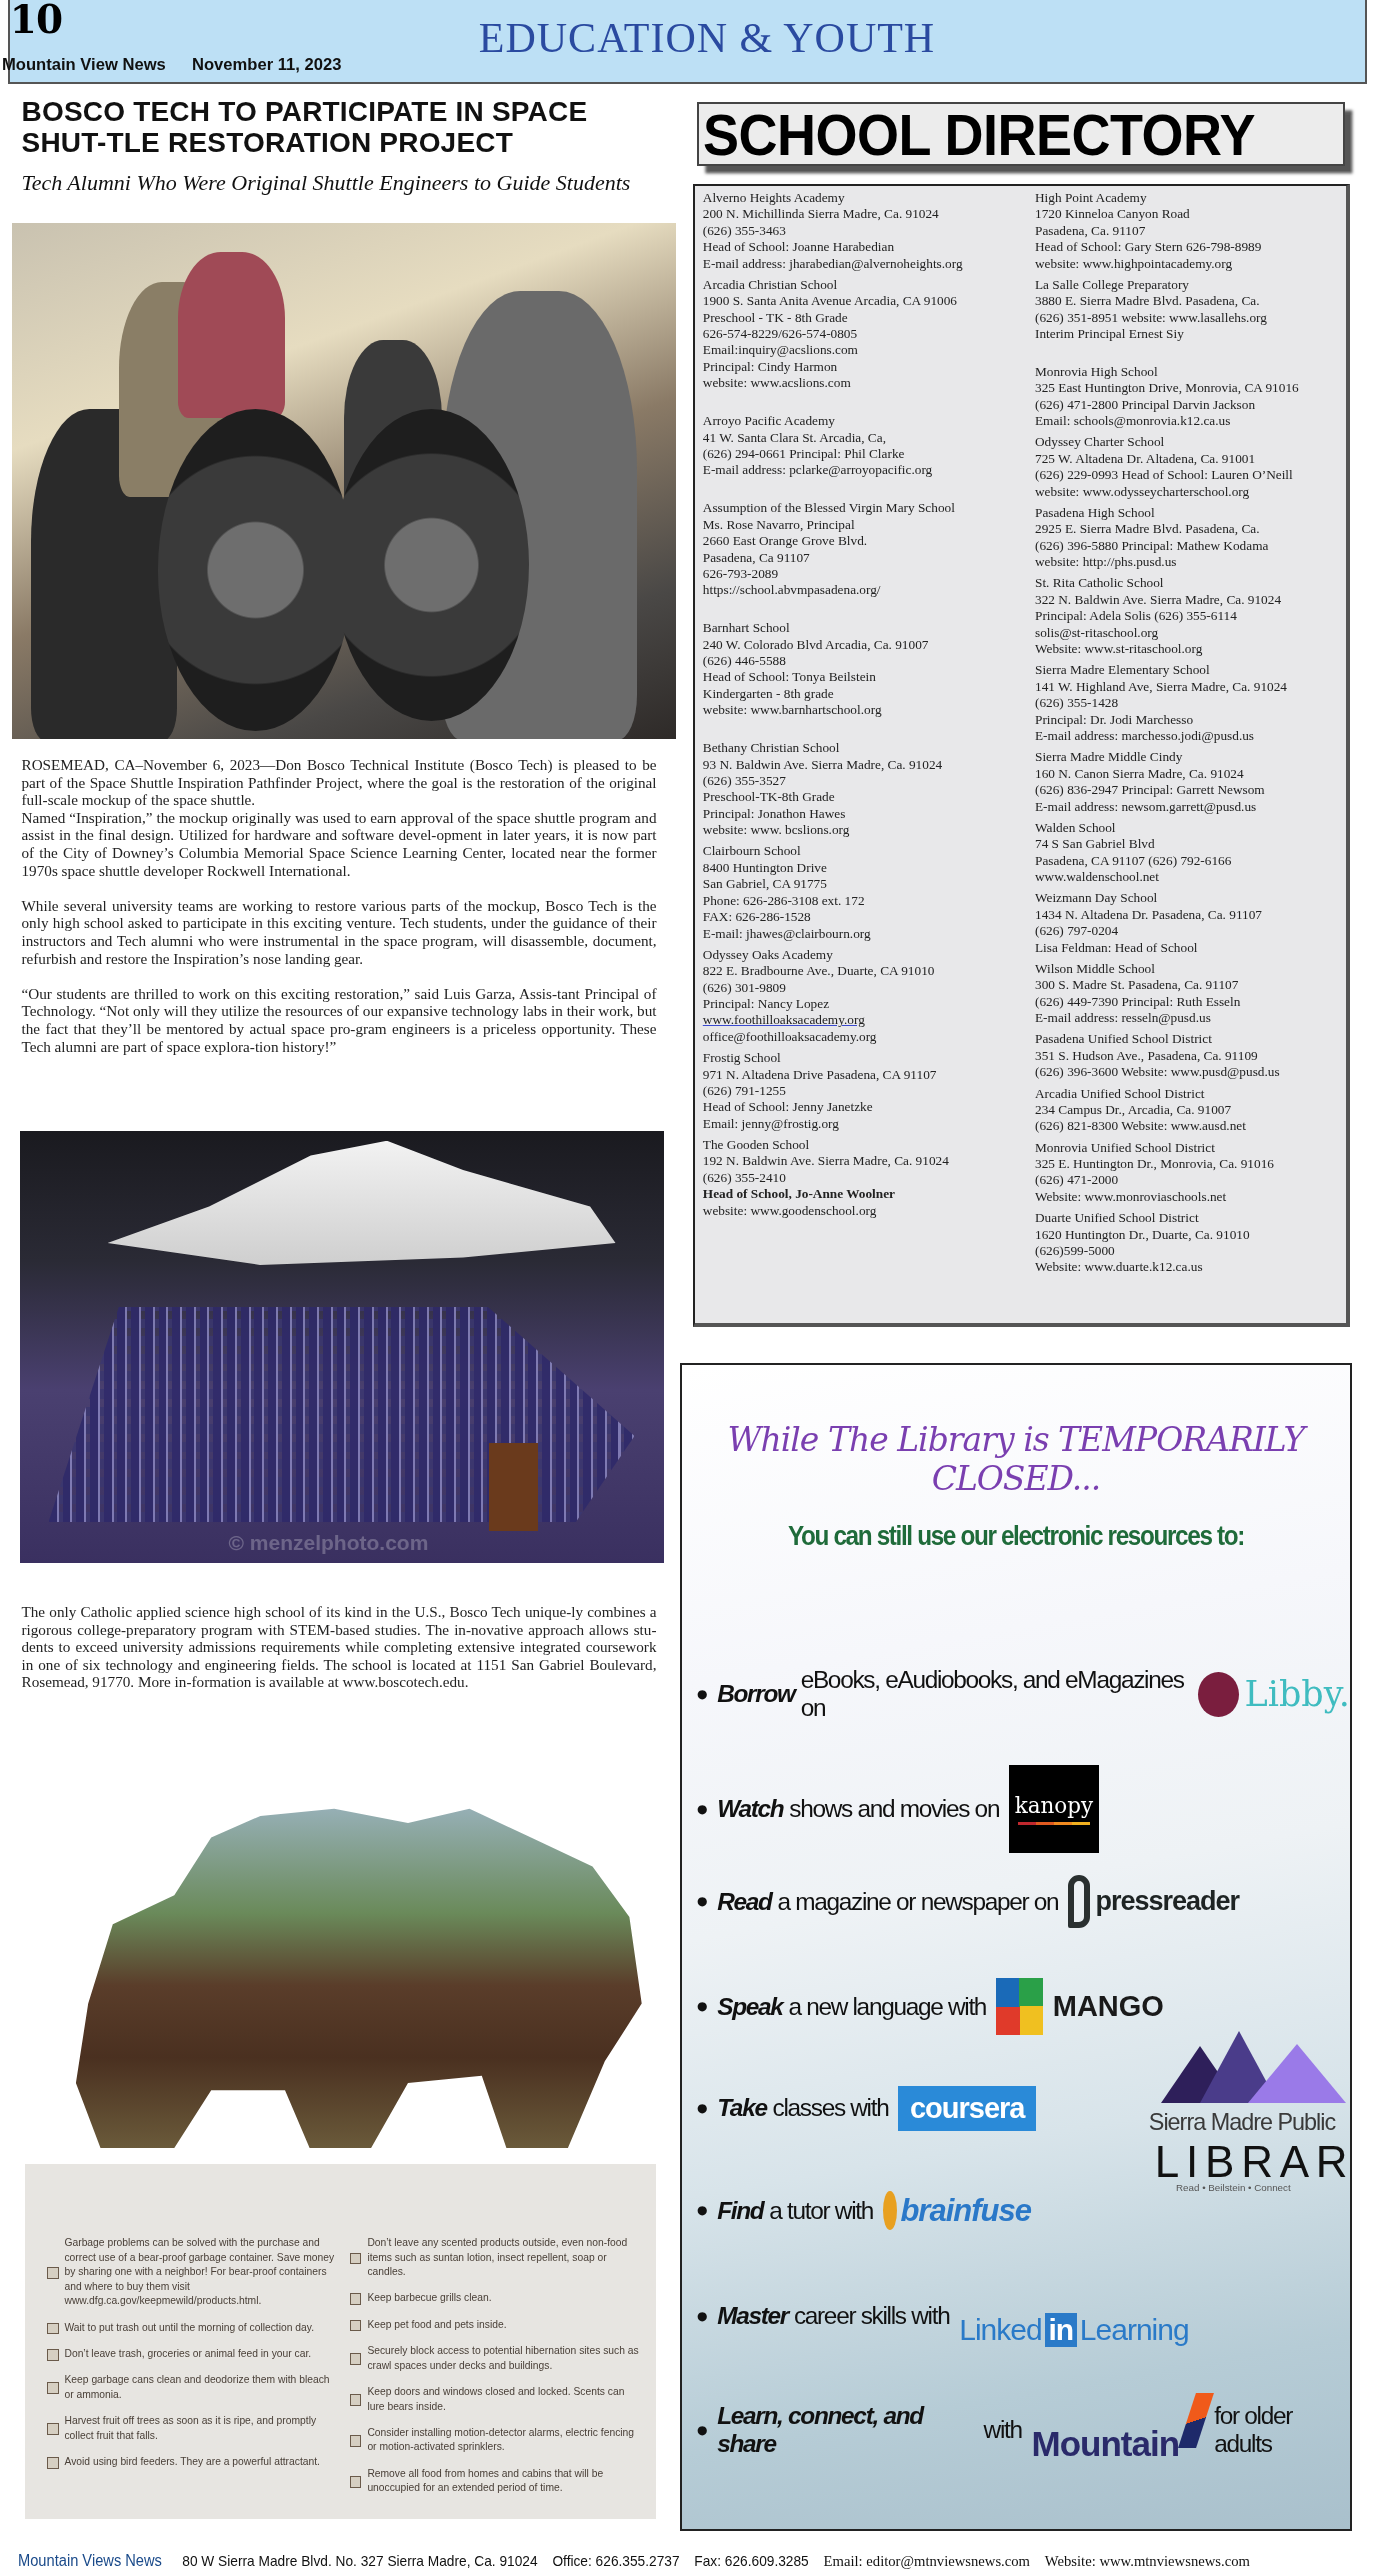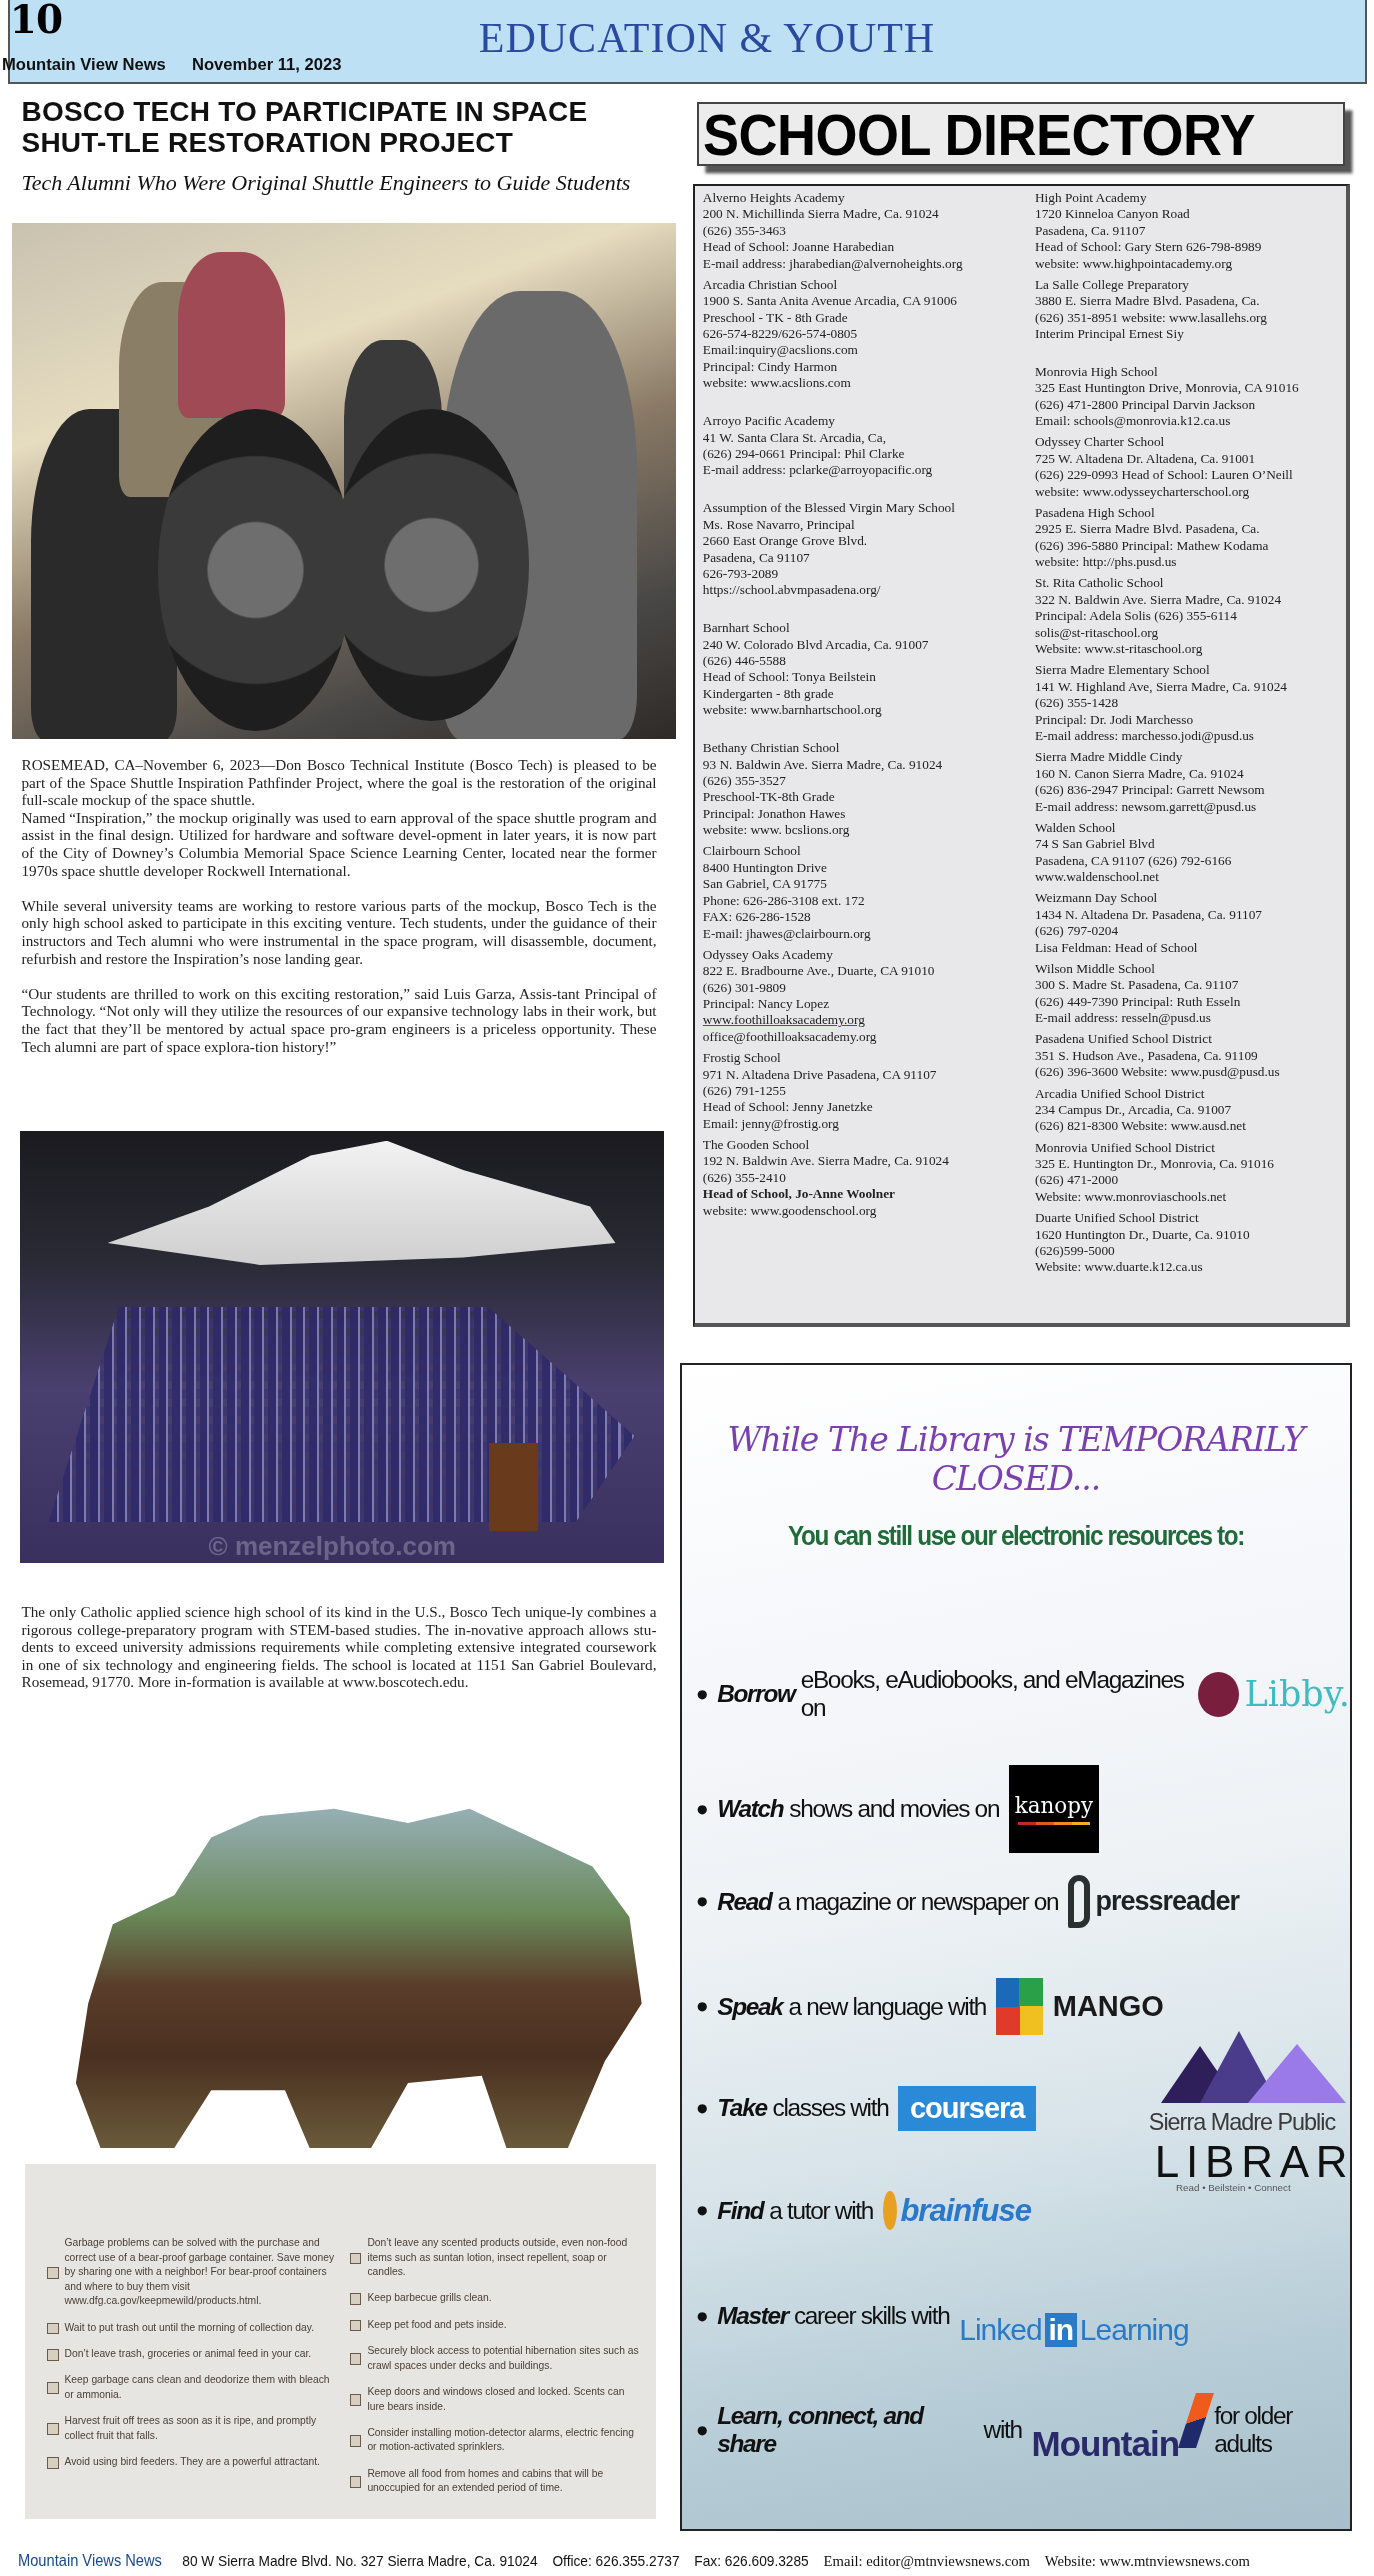--- a/index.html
+++ b/index.html
@@ -17,21 +17,21 @@
   .headline{position:absolute;left:21.5px;top:96px;width:644px;font-family:"Liberation Sans",sans-serif;font-weight:bold;font-size:28px;line-height:31px;color:#111;letter-spacing:0.2px}
   .deck{position:absolute;left:21.5px;top:170px;width:644px;font-family:"Liberation Serif",serif;font-style:italic;font-size:22px;color:#111}
   .photo{position:absolute;overflow:hidden}
   .photo1{left:11.7px;top:223px;width:664px;height:516px;background:linear-gradient(160deg,#c9c2b0 0%,#e6dcc0 30%,#8a7a66 55%,#4a4846 80%,#2e2a28 100%)}
   .photo1 .wheel{position:absolute;border-radius:50%;background:radial-gradient(circle,#6e6e6e 0 25%,#3a3a3a 26% 60%,#1e1e1e 61%)}
   .photo1 .person{position:absolute;border-radius:40% 40% 10% 10%}
   .photo2{left:19.5px;top:1131px;width:644px;height:432px;background:linear-gradient(180deg,#1a1a1f 0%,#2a2a35 30%,#4a4070 60%,#3a3060 100%)}
   .shuttle{position:absolute;left:88px;top:9.8px;width:508px;height:146px;background:linear-gradient(180deg,#f2f2f2,#c8c8c8);clip-path:polygon(0 70%,20% 45%,40% 10%,55% 0,70% 20%,95% 45%,100% 70%,70% 80%,30% 85%)}
   .chairs{position:absolute;left:29px;top:176px;width:586px;height:215px;background:repeating-linear-gradient(90deg,#2e2a6a 0 7.8px,#8a86c0 7.8px 9.8px,transparent 9.8px 13.7px),repeating-linear-gradient(0deg,#3b3870 0 9.8px,transparent 9.8px 17.6px);opacity:.85;clip-path:polygon(12% 0,75% 0,100% 60%,90% 100%,0 100%)}
   .podium{position:absolute;left:469px;top:312px;width:49px;height:88px;background:#6a3a1c}
-  .watermark{position:absolute;left:189px;top:400px;font-family:"Liberation Sans",sans-serif;font-weight:bold;font-size:26px;color:rgba(255,255,255,.25)}
+  .watermark{position:absolute;left:209px;top:400px;font-family:"Liberation Sans",sans-serif;font-weight:bold;font-size:21px;color:rgba(255,255,255,.25)}
   .body-text{position:absolute;left:21.5px;width:635px;font-family:"Liberation Serif",serif;font-size:15.2px;line-height:17.6px;color:#222;text-align:justify}
   .body-text p{margin-bottom:17.6px}
   .body-text p.tight{margin-bottom:0}
 
   
   .bear{position:absolute;left:39px;top:1787px;width:615px;height:361px;background:linear-gradient(180deg,#9fb7c8 0%,#6a8a5a 35%,#5a3d2a 55%,#4a3020 75%,#6a5a3a 100%);clip-path:polygon(8% 60%,12% 38%,22% 30%,28% 14%,36% 8%,48% 6%,60% 10%,70% 6%,80% 14%,90% 22%,96% 36%,98% 60%,92% 76%,86% 100%,76% 100%,72% 80%,60% 82%,54% 100%,44% 100%,40% 84%,28% 84%,22% 100%,10% 100%,6% 82%)}
 
   
   .bear-box{position:absolute;left:25.4px;top:2164px;width:631px;height:355px;background:#e7e5e1}
   .bear-head{position:absolute;left:19.5px;top:15.6px;width:625px;font-family:"DejaVu Sans",sans-serif;font-weight:bold;font-size:19px;line-height:25.4px;color:#5a4634}

